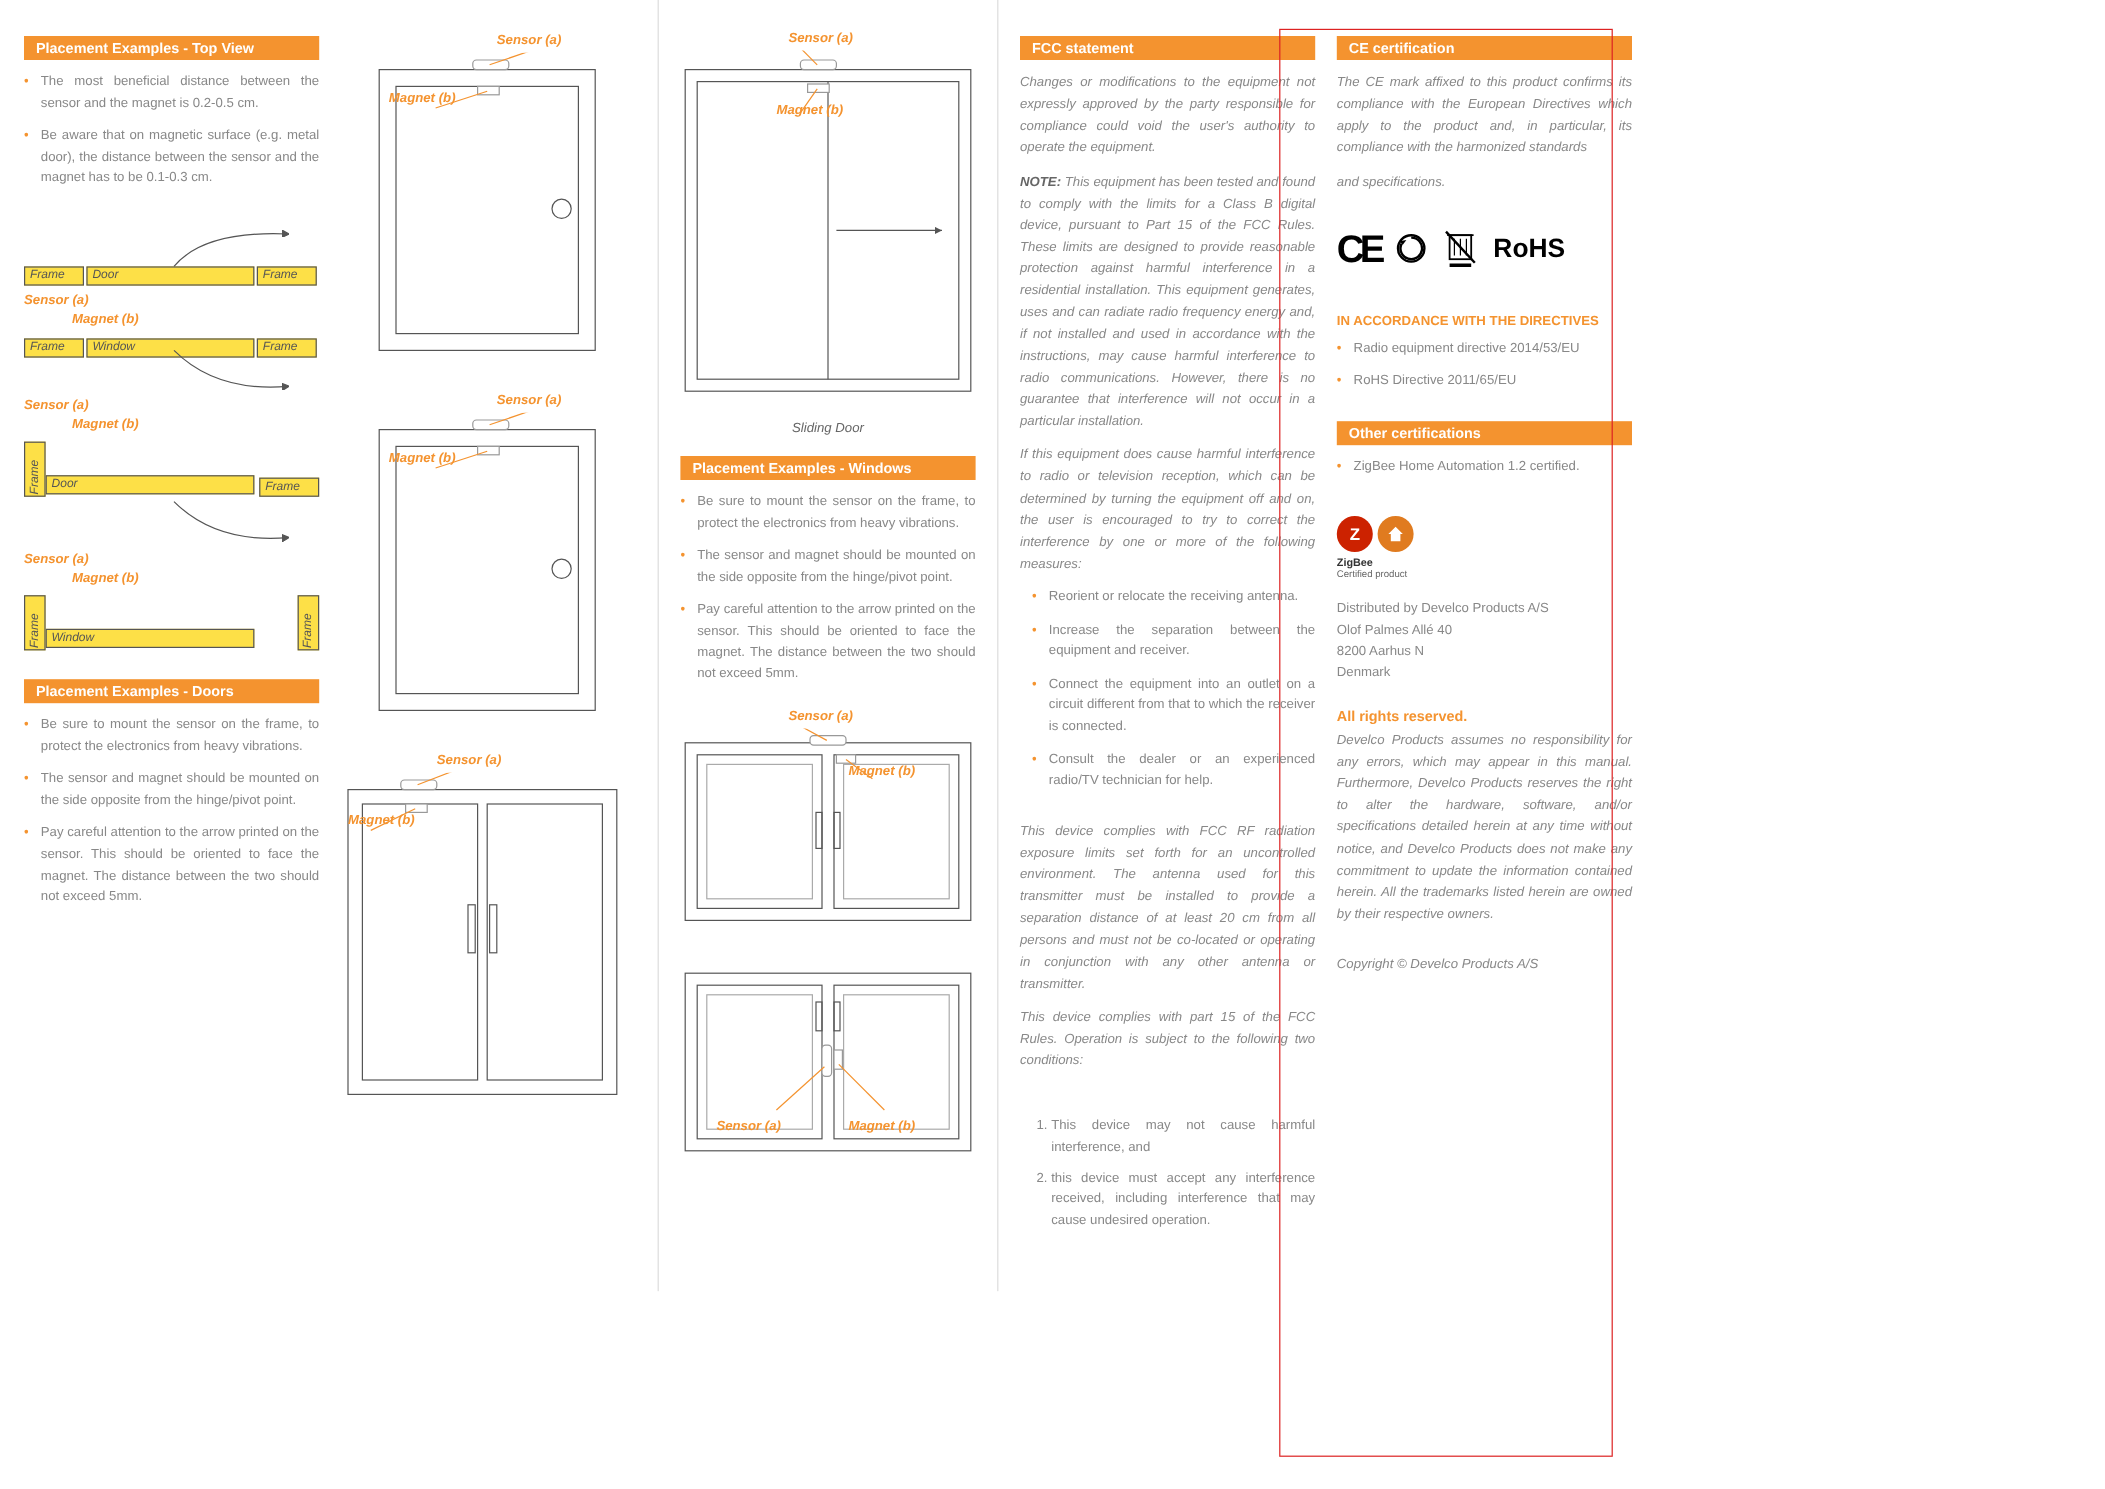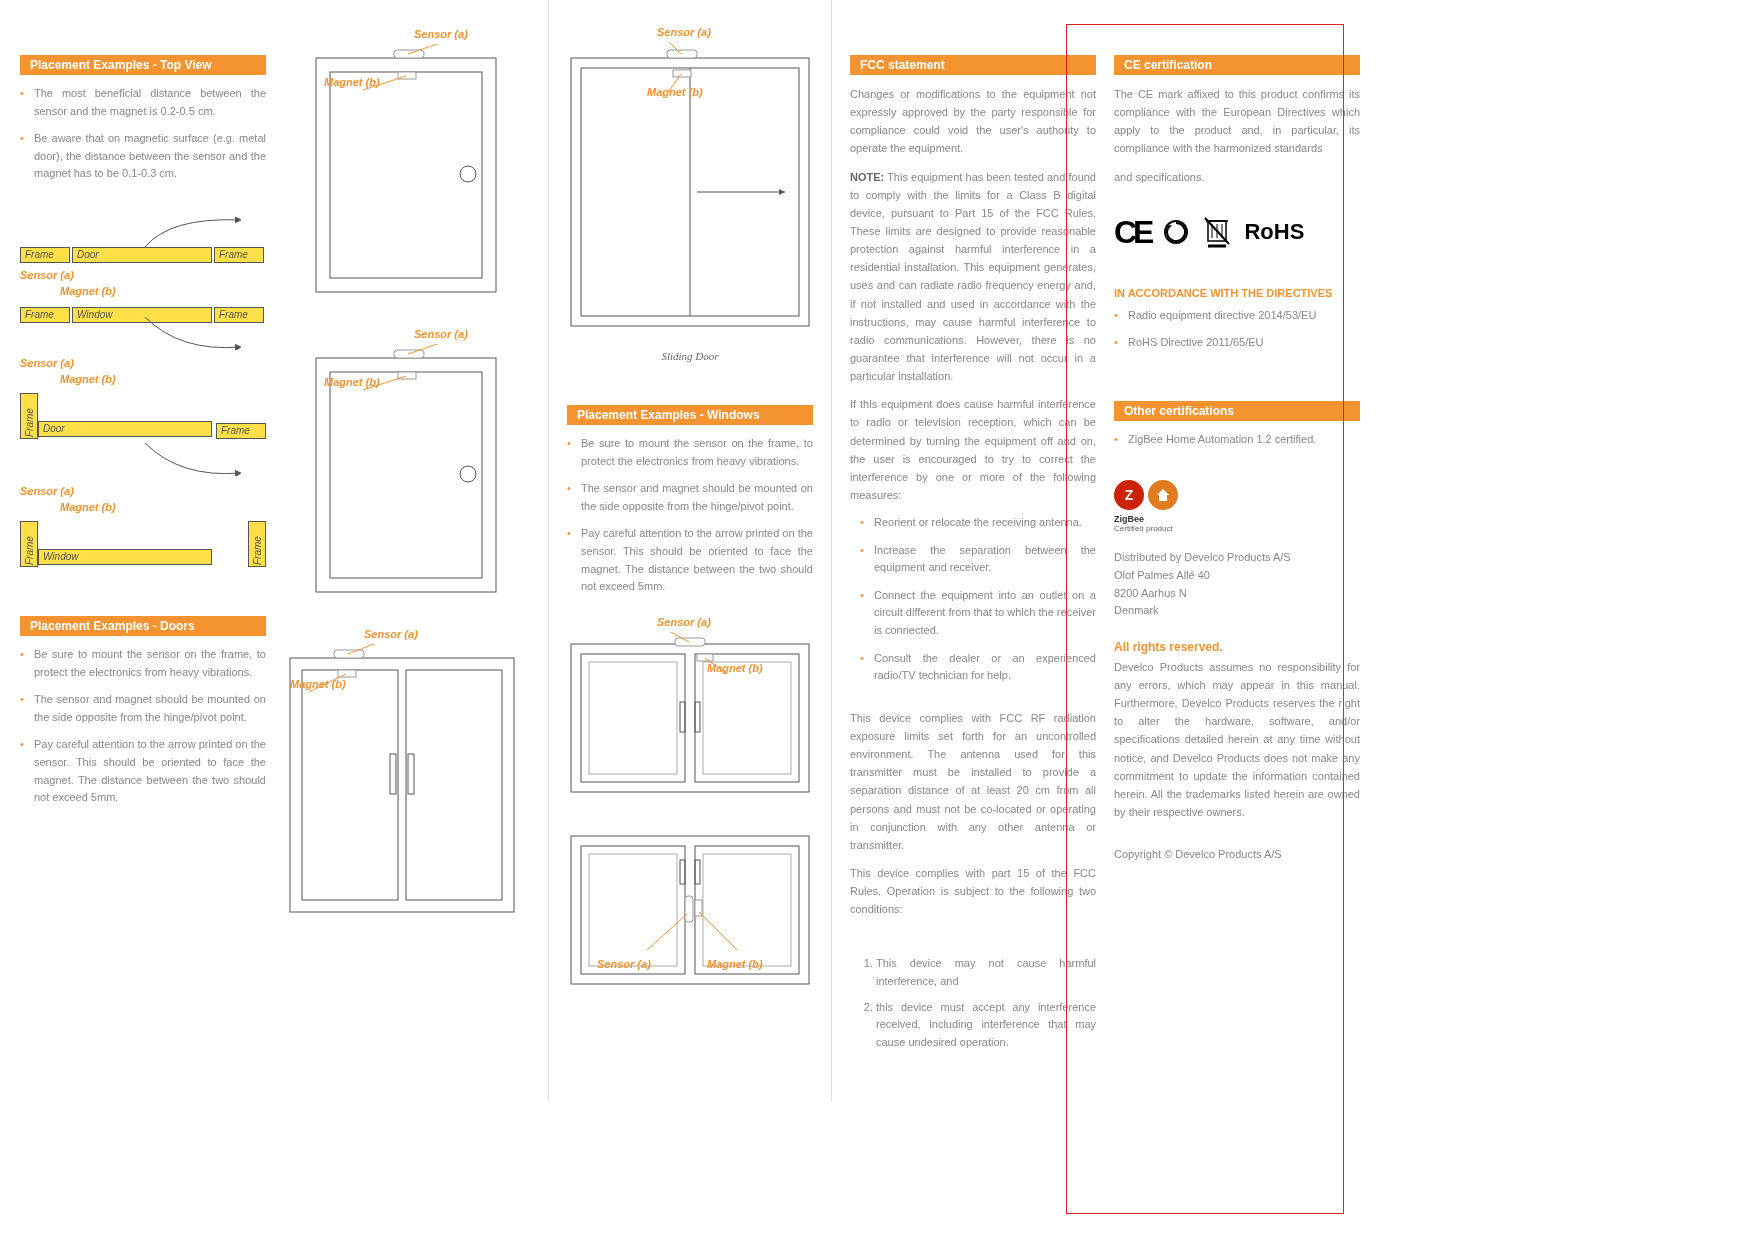--- a/index.html
+++ b/index.html
@@ -29,21 +29,20 @@
   }
   .heading {
     background: #f4932f;
     color: #fff;
     font-size: 12px;
     font-weight: 600;
     padding: 3px 10px;
     margin-bottom: 10px;
     display: inline-block;
     width: 100%;
-    margin-top: 25px;
   }
   ul.bullets {
     list-style: none;
     padding-left: 14px;
     margin-bottom: 14px;
   }
   ul.bullets > li {
     position: relative;
     margin-bottom: 10px;
     line-height: 1.6;
@@ -63,20 +62,21 @@
   ol.numbered > li {
     margin-bottom: 8px;
     line-height: 1.6;
     text-align: justify;
     color: #888;
   }
   p.body {
     line-height: 1.65;
     margin-bottom: 10px;
     text-align: justify;
+    font-style: italic;
   }
   .orange-label {
     color: #f4932f;
     font-style: italic;
     font-weight: 600;
     font-size: 11px;
   }
   .diagram-topview {
     position: relative;
     height: 370px;
@@ -114,21 +114,20 @@
     font-weight: 600;
     font-size: 11px;
     color: #f4932f;
   }
   .caption {
     text-align: center;
     font-style: italic;
     color: #666;
     margin-top: 6px;
     font-size: 11px;
-    font-family: Liberation Serif, serif;
   }
   .directives-head {
     color: #f4932f;
     font-weight: 700;
     font-size: 11px;
     margin: 18px 0 8px;
   }
   .rights-head {
     color: #f4932f;
     font-weight: 700;

